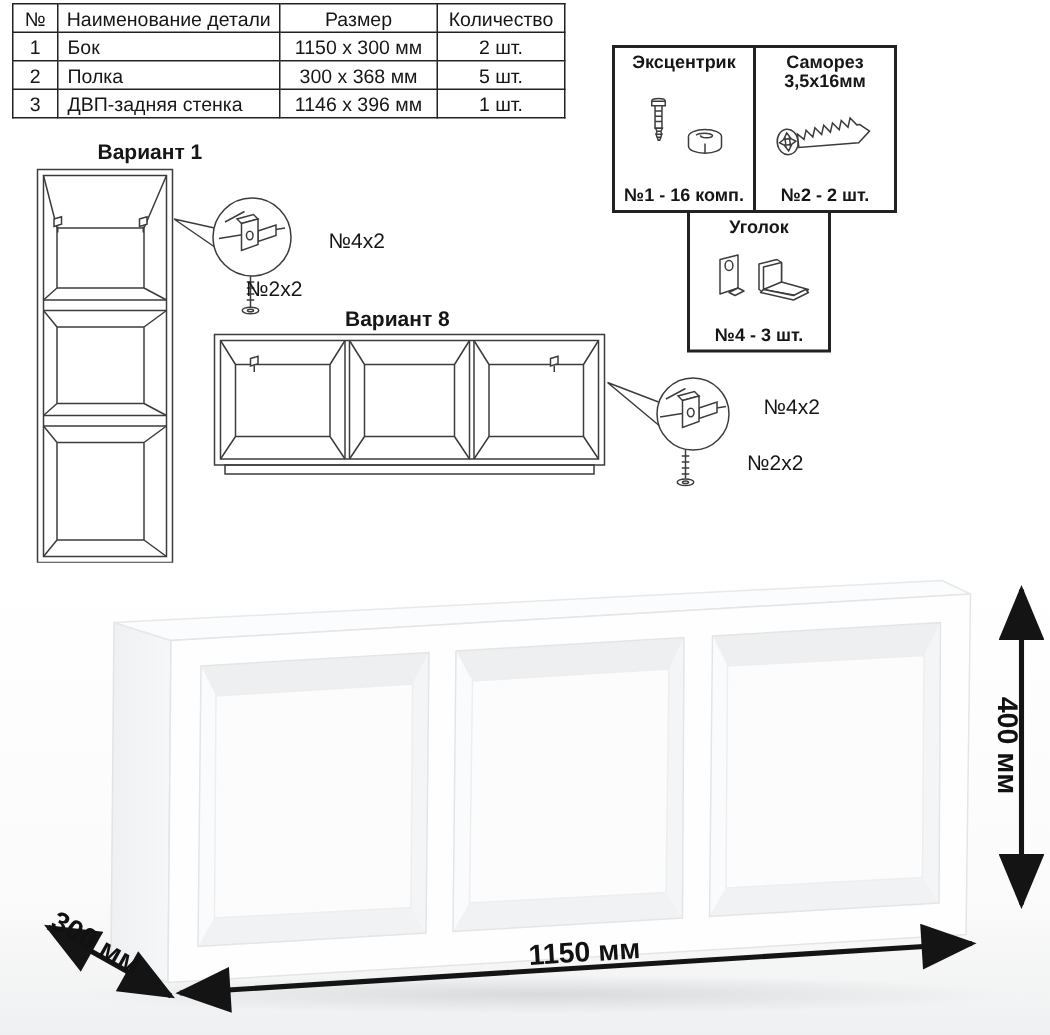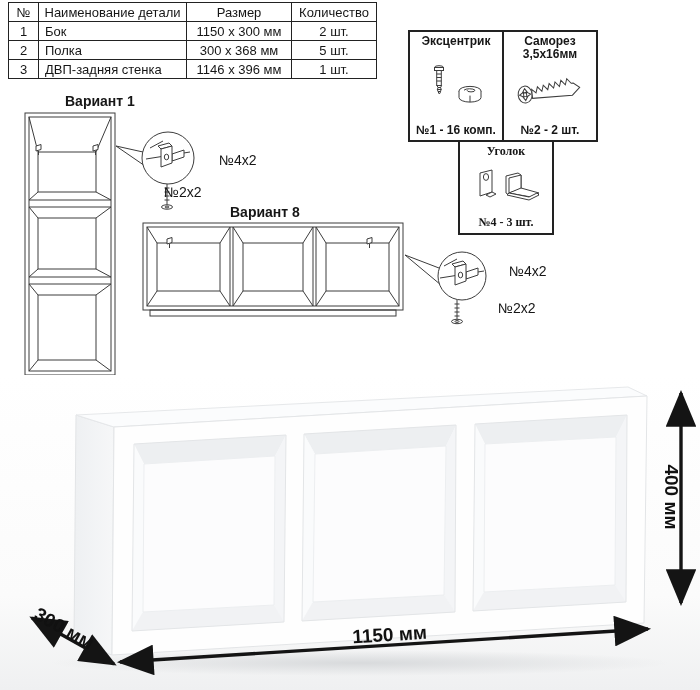--- a/index.html
+++ b/index.html
@@ -15,21 +15,21 @@
 
   
   .hwrow{display:flex;}
   .hwcell{border:2px solid #222;background:#fff;display:flex;flex-direction:column;
     align-items:center;justify-content:space-between;box-sizing:border-box;
     width:96px;height:112px;padding:3px 1px 3px 1px;}
   .hwcell + .hwcell{margin-left:-2px;}
   .hwname{font-size:12px;font-weight:700;text-align:center;line-height:1.12;}
   .hwcount{font-size:12px;font-weight:700;text-align:left;}
   .hwrow2{margin-left:50px;margin-top:-2px;}
-  .hwrow2 .hwcell{height:95px;font-family:Liberation Serif, serif;}
+  .hwrow2 .hwcell{height:95px;}
 
   .vtitle{font-size:14px;font-weight:700;}
   .clabel{font-size:14px;font-weight:400;padding-left:39px;}
 
   svg{display:block;}
   .wire{stroke:#3c3c3c;stroke-width:1;fill:none;}
   .wiref{stroke:#3c3c3c;stroke-width:1;fill:#ffffff;}
   .dimtxt{font-family:"Liberation Sans",sans-serif;font-size:19px;font-weight:700;fill:#111;}
 </style>
 </head>

